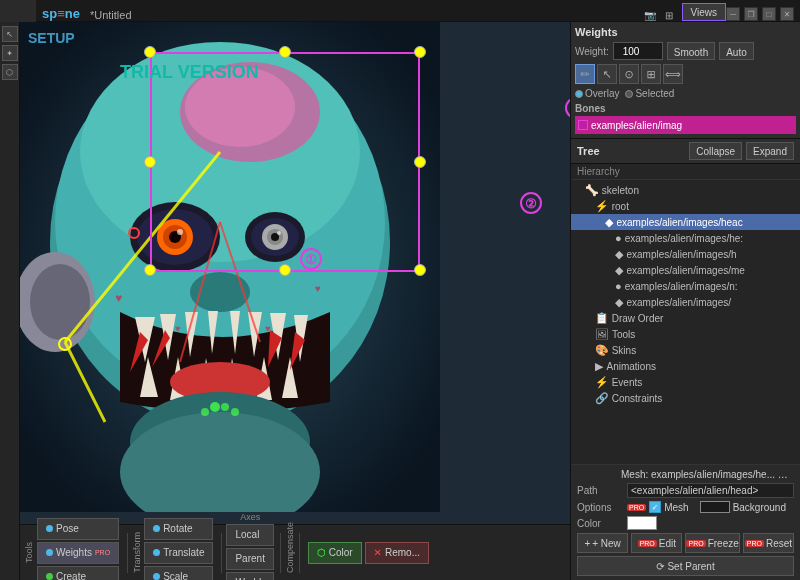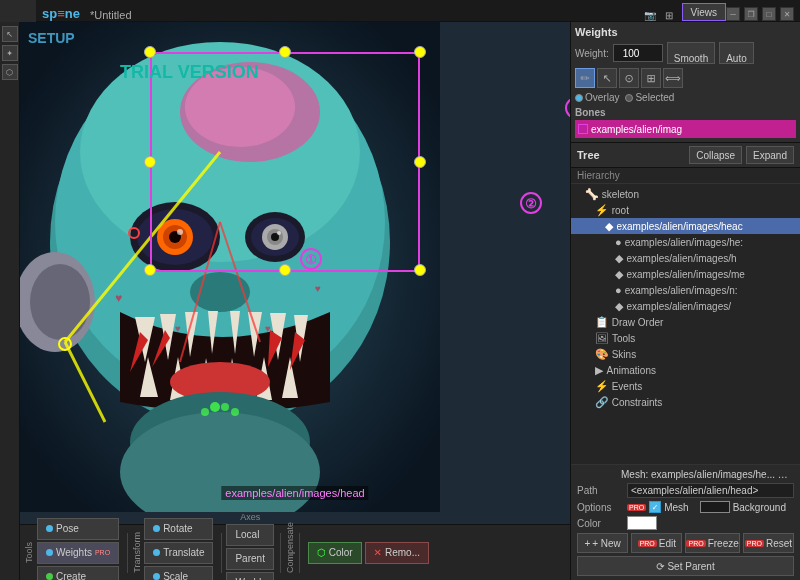--- a/index.html
+++ b/index.html
@@ -223,21 +223,21 @@
       width: 50px;
       height: 18px;
       background: #1a1a1a;
       border: 1px solid #555;
       color: #fff;
       font-size: 10px;
       padding: 0 9px;
     }
     .small-btn {
       height: 18px;
-      padding: 10px 6px;
+      padding: 4px 6px;
       background: #3a3a3a;
       border: 1px solid #555;
       color: #ccc;
       font-size: 10px;
       cursor: pointer;
     }
     .icon-row {
       display: flex;
       align-items: center;
       gap: 2px;
@@ -566,21 +566,20 @@
     <div class="ctrl-pt" style="top:140px;left:130px;"></div>
 
     <div class="red-circle" style="position:absolute;top:205px;left:108px;"></div>
 
     <div style="position:absolute;top:315px;left:38px;width:14px;height:14px;border-radius:50%;border:2px solid #ffff00;background:transparent;"></div>
 
     <div class="circle-num" style="position:absolute;top:226px;left:280px;">①</div>
     <div class="circle-num" style="position:absolute;top:170px;left:500px;">②</div>
     <div class="circle-num" style="position:absolute;top:75px;left:545px;">③</div>
 
-    <div class="mesh-label">examples/alien/images/head</div>
 
     <div class="setup-label">SETUP</div>
 
     <div class="trial-label">TRIAL VERSION</div>
 
     <div id="bottom-toolbar">
       <div style="display:flex;flex-direction:column;justify-content:center;font-size:9px;color:#888;margin-right:3px;writing-mode:vertical-rl;transform:rotate(180deg);">Tools</div>
 
       <div class="tool-group">
         <button class="tool-btn">

